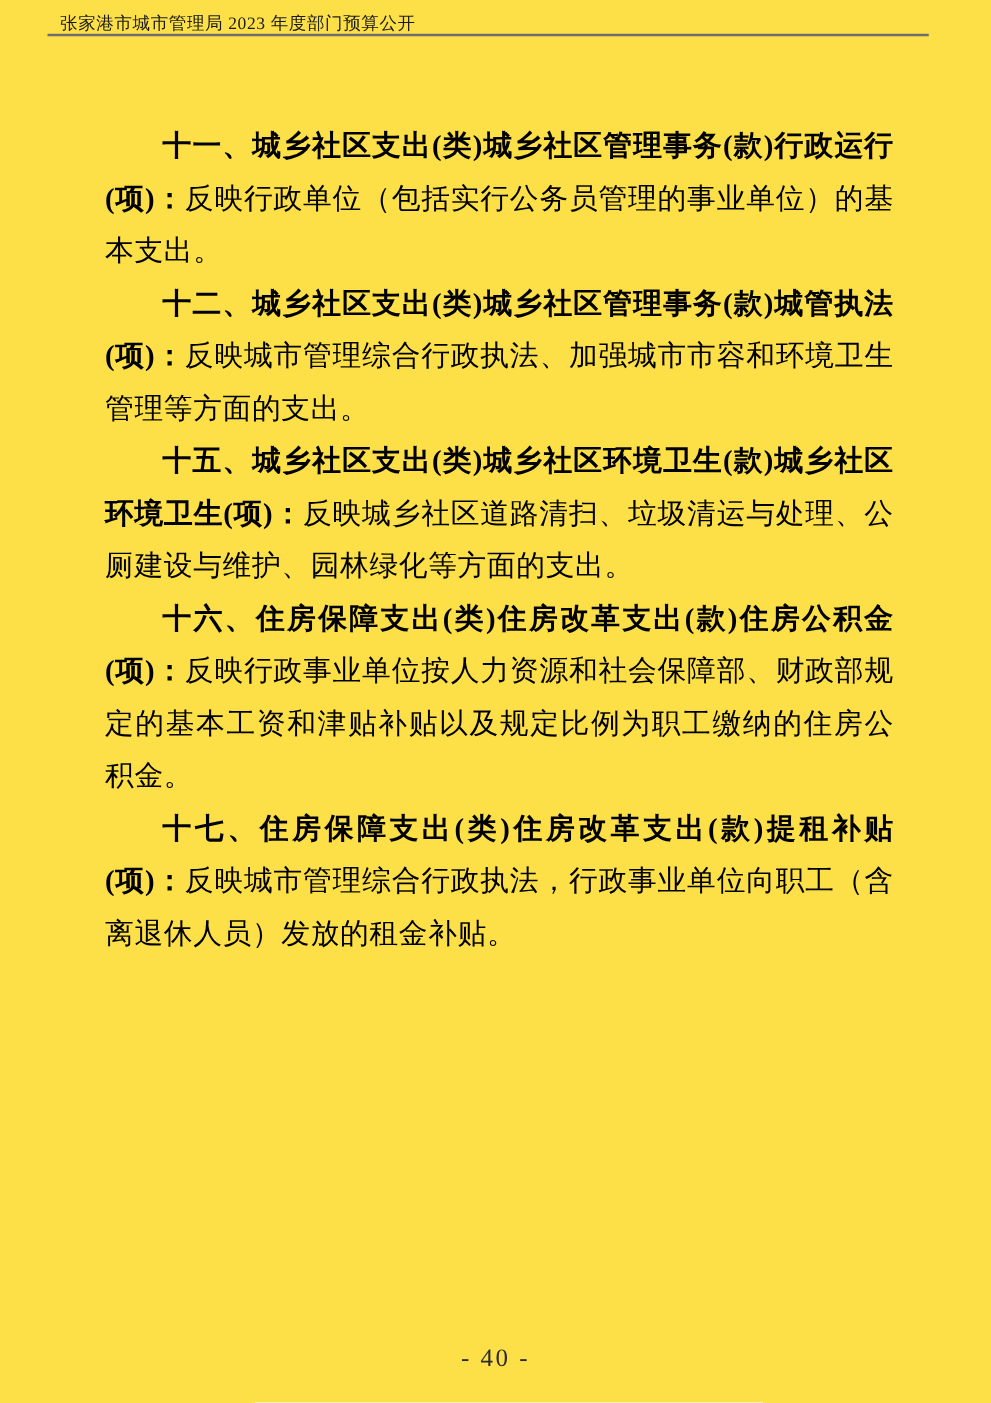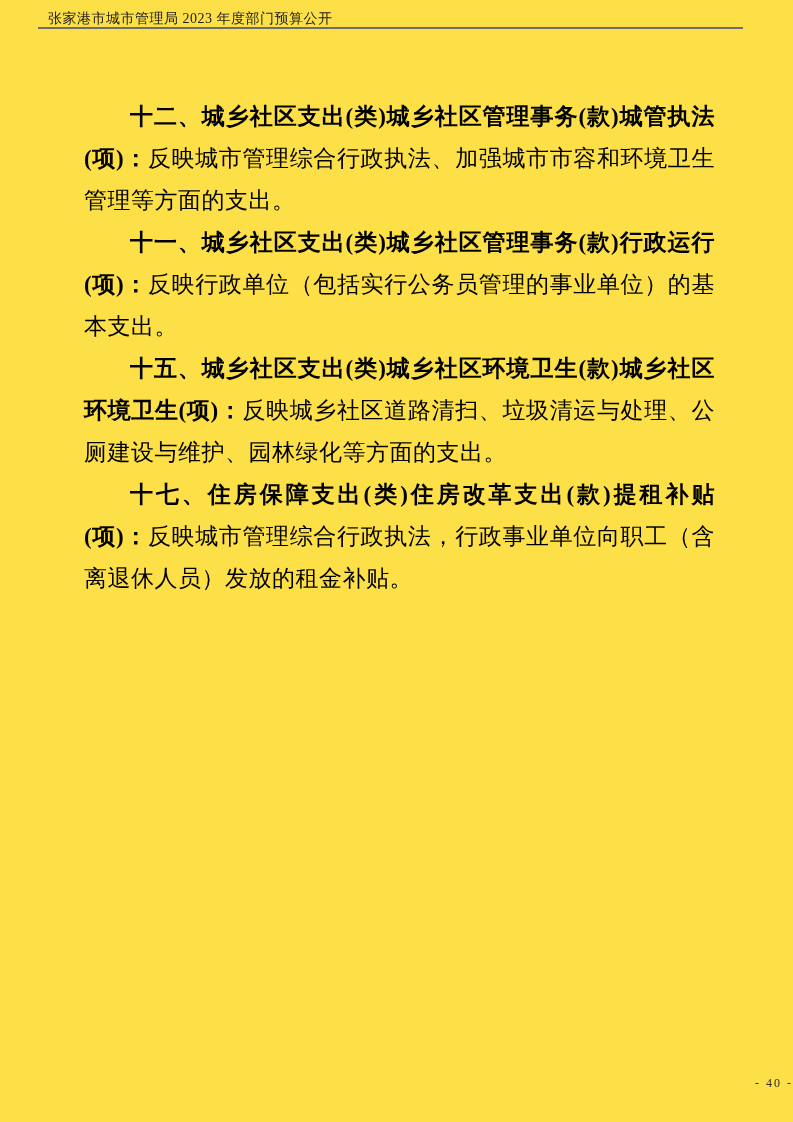--- a/index.html
+++ b/index.html
@@ -53,46 +53,47 @@
     font-weight: 700;
   }
   .para .body-text {
     font-weight: 400;
   }
   .page-footer {
     position: absolute;
     left: 0;
     top: 1076px;
     width: 100%;
-    text-align: right;
-    font-size: 12px;
+    text-align: center;
+    font-size: 20px;
     color: #2b2b2b;
     letter-spacing: 2px;
   }
 </style>
 </head>
 <body>
 
 <div class="page">
 
   <div>
     <div class="header-title">张家港市城市管理局 2023 年度部门预算公开</div>
     <div class="header-rule"></div>
   </div>
 
   <div class="doc-body">
 
+    <p class="para"><span class="heading">十一、城乡社区支出(类)城乡社区管理事务(款)行政运行(项)：</span><span class="body-text">反映行政单位（包括实行公务员管理的事业单位）的基本支出。</span></p>
+
     <p class="para"><span class="heading">十二、城乡社区支出(类)城乡社区管理事务(款)城管执法(项)：</span><span class="body-text">反映城市管理综合行政执法、加强城市市容和环境卫生管理等方面的支出。</span></p>
-
-    <p class="para"><span class="heading">十一、城乡社区支出(类)城乡社区管理事务(款)行政运行(项)：</span><span class="body-text">反映行政单位（包括实行公务员管理的事业单位）的基本支出。</span></p>
 
 
 
     <p class="para"><span class="heading">十五、城乡社区支出(类)城乡社区环境卫生(款)城乡社区环境卫生(项)：</span><span class="body-text">反映城乡社区道路清扫、垃圾清运与处理、公厕建设与维护、园林绿化等方面的支出。</span></p>
 
+    <p class="para"><span class="heading">十六、住房保障支出(类)住房改革支出(款)住房公积金(项)：</span><span class="body-text">反映行政事业单位按人力资源和社会保障部、财政部规定的基本工资和津贴补贴以及规定比例为职工缴纳的住房公积金。</span></p>
 
     <p class="para"><span class="heading">十七、住房保障支出(类)住房改革支出(款)提租补贴(项)：</span><span class="body-text">反映城市管理综合行政执法，行政事业单位向职工（含离退休人员）发放的租金补贴。</span></p>
 
   </div>
 
   <div class="page-footer">
     <span>- 40 -</span>
   </div>
 
 </div>

